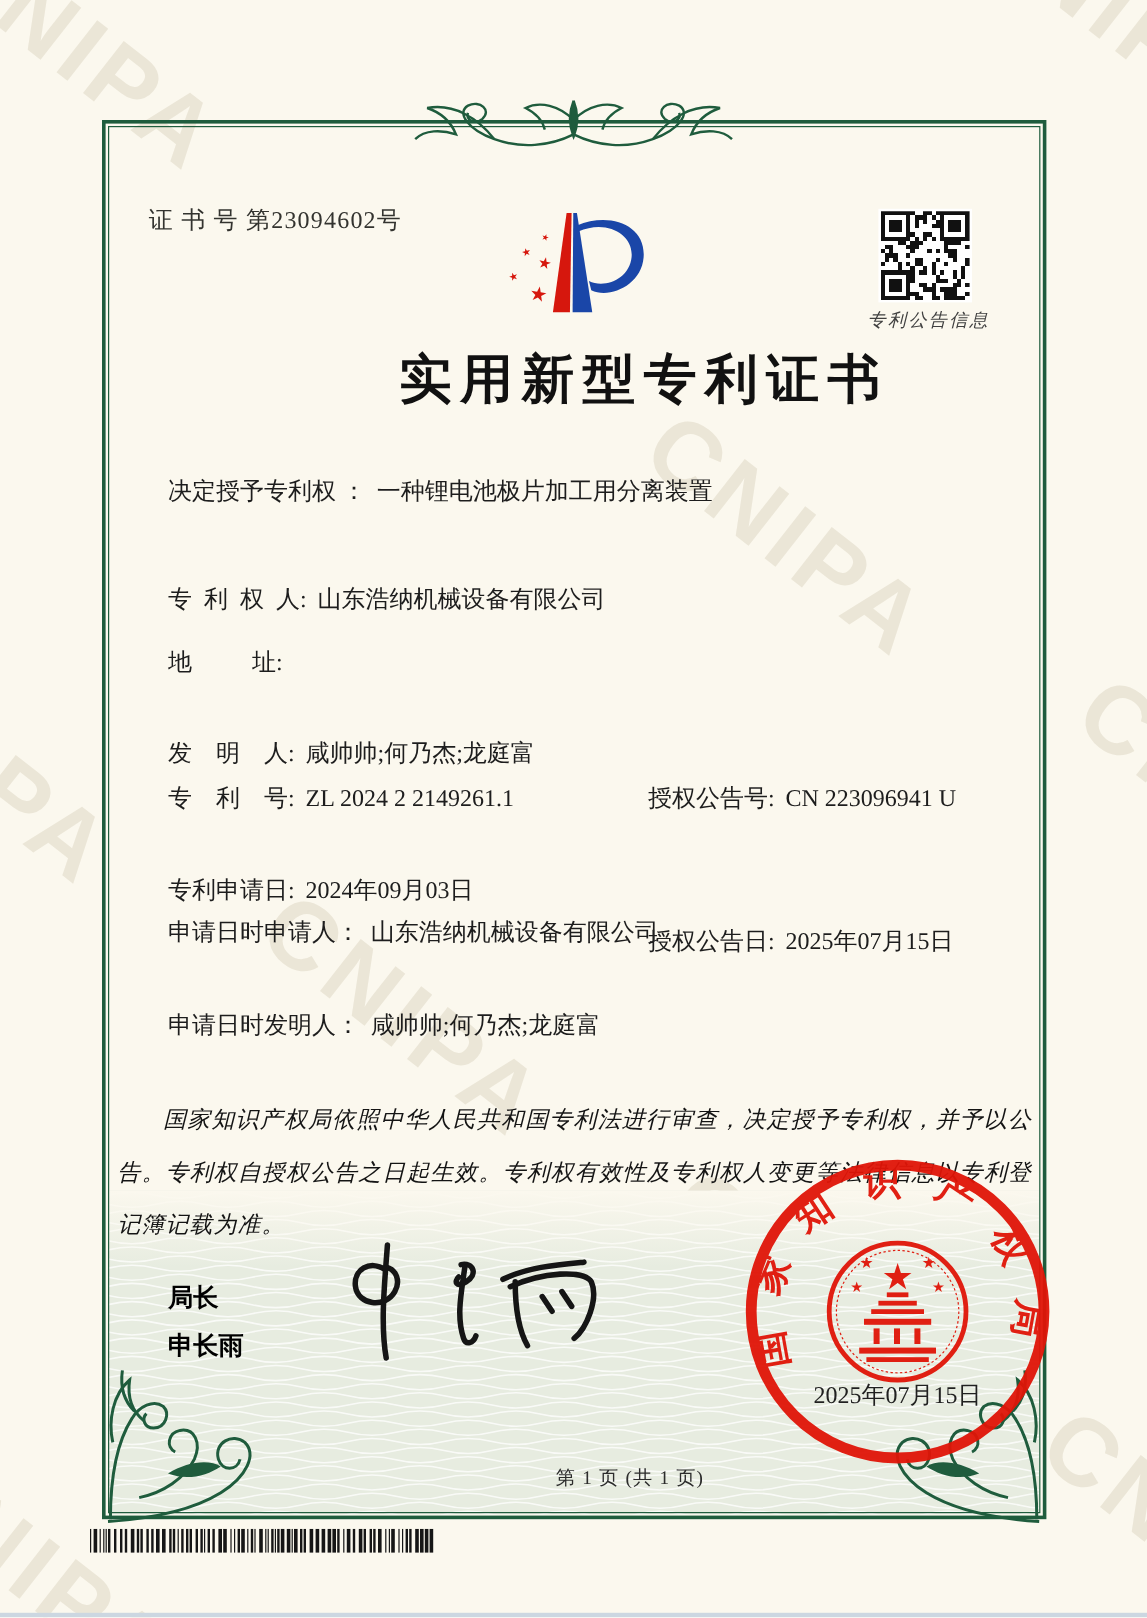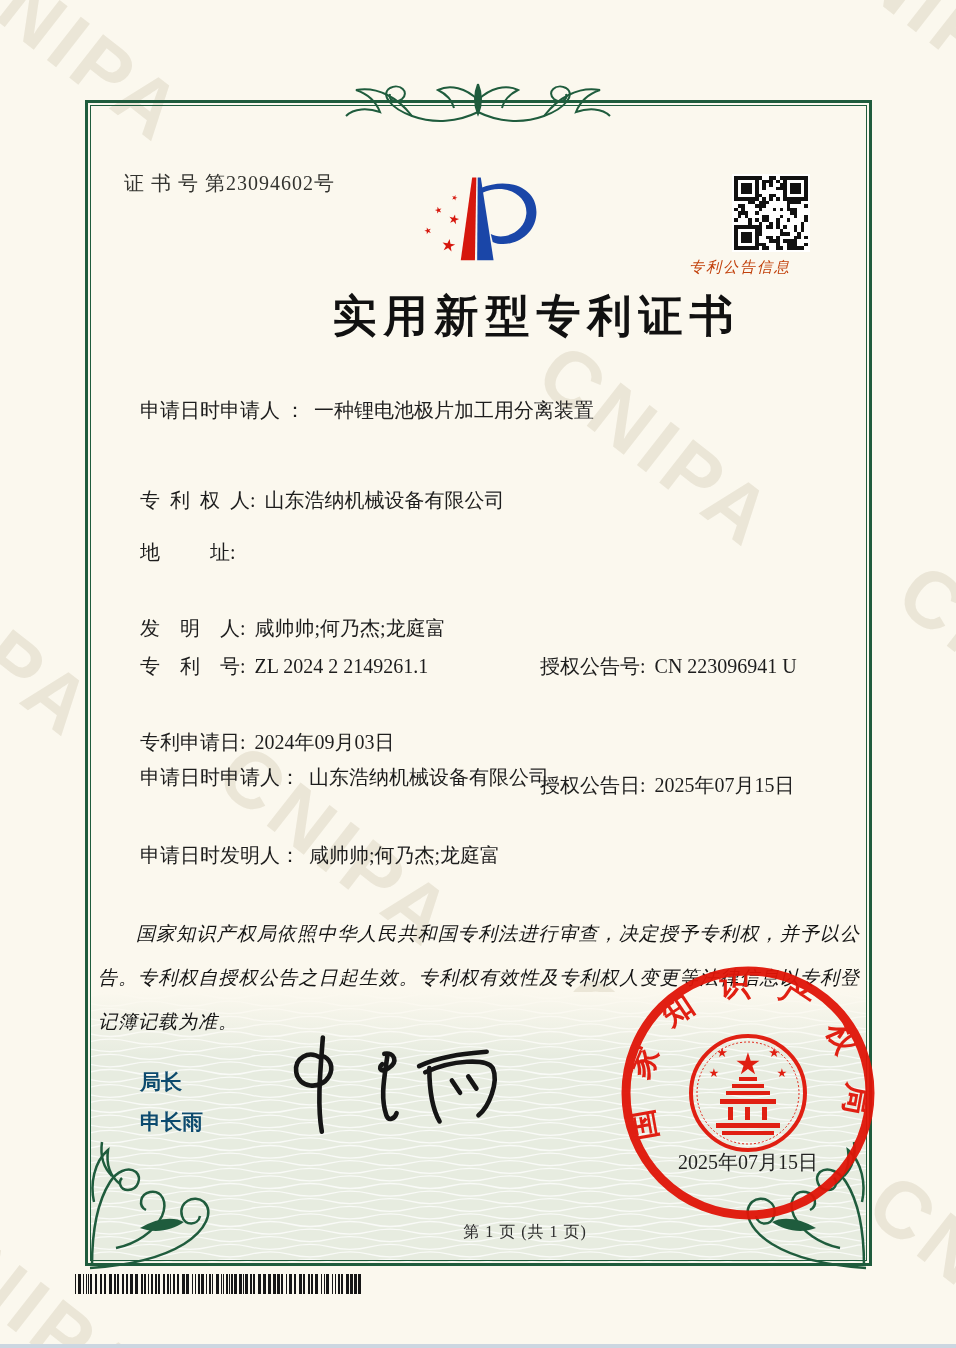--- a/index.html
+++ b/index.html
@@ -19,22 +19,22 @@
   .waves-wrap{position:absolute;left:90px;top:992px;width:776px;height:270px;z-index:1;}
 
   .orn{position:absolute;z-index:2;}
 
   
   .certno{position:absolute;left:124px;top:170px;font-size:20px;color:#33332f;
           letter-spacing:1px;white-space:pre;z-index:3;}
   .logo{position:absolute;left:408px;top:162px;width:150px;height:112px;z-index:3;}
   .qr-box{position:absolute;left:732px;top:174px;width:74px;height:74px;background:#fff;
           padding:2px;z-index:3;}
-  .qr-caption{position:absolute;left:670px;top:258px;width:140px;text-align:center;
-          font-size:15px;color:#c2410c;letter-spacing:2px;font-style:italic;z-index:3;}
+  .qr-caption{position:absolute;left:704px;top:258px;width:140px;text-align:center;
+          font-size:15px;color:#404040;letter-spacing:2px;font-style:italic;z-index:3;}
   .title{position:absolute;left:85px;top:287px;width:903px;text-align:center;
          font-size:44px;font-weight:700;letter-spacing:7px;color:#111;z-index:3;}
 
   
   .row{position:absolute;display:flex;font-size:20px;color:#1d1d1d;z-index:3;line-height:28px;}
   .lab{white-space:pre;flex:none;}
   .val{margin-left:9px;}
   .row-name{left:140px;top:396px;}
   .row-patentee{left:140px;top:486px;}
   .row-address{left:140px;top:538px;}
@@ -46,21 +46,21 @@
   .row-grantdate{left:540px;top:728px;margin-top:43px;}
   .row-applicant{left:140px;top:763px;}
   .row-inventor2{left:140px;top:841px;}
 
   .statement{position:absolute;left:98px;top:912px;width:762px;z-index:3;
              font-size:19px;line-height:44px;color:#141414;text-align:justify;
              text-indent:2em;font-style:italic;letter-spacing:1px;margin:0;}
 
   .bureau{position:absolute;left:140px;top:1062px;z-index:3;
           font-family:"Liberation Sans","DejaVu Sans",sans-serif;
-          font-size:21px;font-weight:700;color:#0c4a6e;line-height:40px;}
+          font-size:21px;font-weight:700;color:#000000;line-height:40px;}
   .sig{position:absolute;left:286px;top:1030px;z-index:3;}
   .seal{position:absolute;left:608px;top:953px;z-index:4;opacity:.95;}
 
   .footer{position:absolute;left:85px;top:1222px;width:880px;text-align:center;
           font-size:16px;color:#2c2c2c;z-index:3;letter-spacing:1px;}
   .barcode{position:absolute;left:75px;top:1274px;z-index:3;}
   .bottom-edge{position:absolute;left:0;bottom:0;width:956px;height:4px;
           background:#ccd7e1;z-index:5;}
 </style>
 </head>
@@ -399,21 +399,21 @@
         <rect x="17" y="20" width="1" height="1" fill="#111"></rect>
         <rect x="18" y="20" width="1" height="1" fill="#111"></rect>
         <rect x="19" y="20" width="1" height="1" fill="#111"></rect>
       </svg>
   </div>
   <div class="qr-caption">专利公告信息</div>
 
   <div class="title">实用新型专利证书</div>
 
   <div class="row row-name">
-    <span class="lab">申请日时申请人 ：</span>
+    <span class="lab">决定授予专利权 ：</span>
     <span class="val">一种锂电池极片加工用分离装置</span>
   </div>
   <div class="row row-patentee">
     <span class="lab">专  利  权  人:</span>
     <span class="val">山东浩纳机械设备有限公司</span>
   </div>
   <div class="row row-address">
     <span class="lab">地          址:</span>
   </div>
   <div class="row row-inventor">

